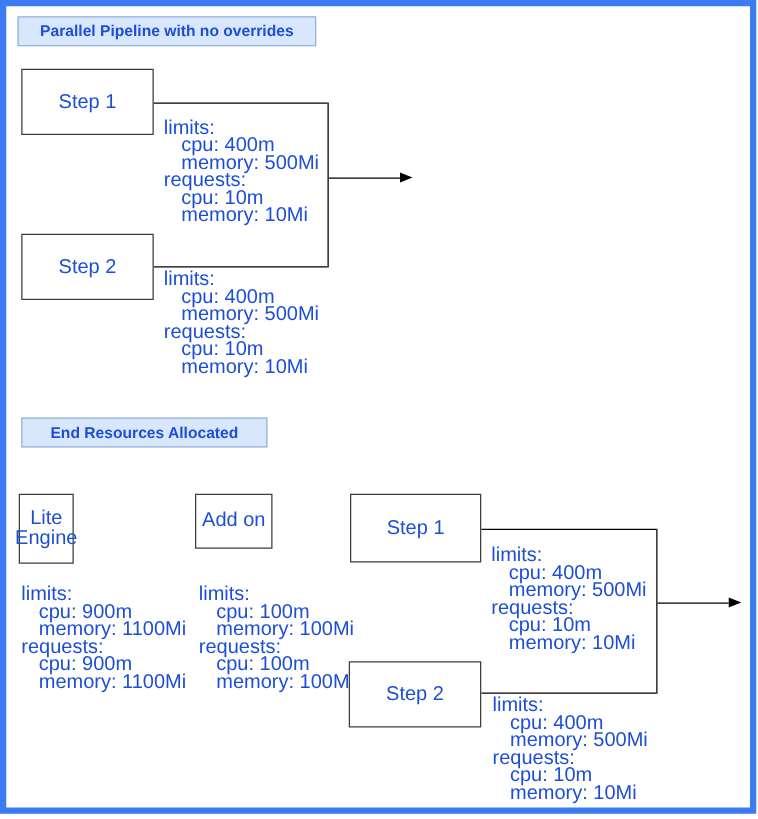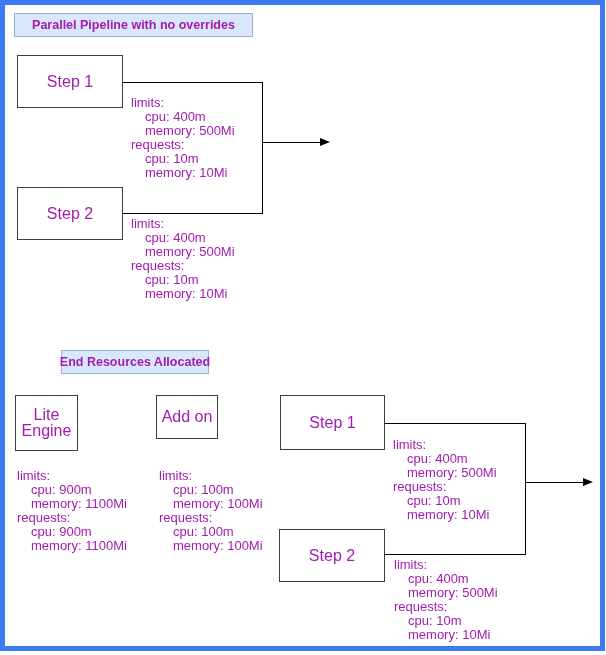--- a/index.html
+++ b/index.html
@@ -1,18 +1,18 @@
 <!DOCTYPE html>
 <html><head>
 <meta charset="utf-8">
 <style>
   html,body{margin:0;padding:0;background:#fff;}
   .canvas{
     position:relative;width:606px;height:655px;background:#ffffff;
-    font-family:"Liberation Sans",sans-serif;color:#a21caf;overflow:hidden;
+    font-family:"Liberation Sans",sans-serif;color:#1d4ed8;overflow:hidden;
   }
   .frame{
     position:absolute;left:0;top:0;width:605px;height:651px;
     border:5px solid #3b7cf2;box-sizing:border-box;pointer-events:none;
   }
   .title{
     position:absolute;display:flex;align-items:center;justify-content:center;
     background:#d8e7fb;border:1.3px solid #95b2d9;box-sizing:border-box;
     font-weight:bold;font-size:12.5px;white-space:nowrap;
   }
@@ -21,21 +21,21 @@
     background:#ffffff;border:1.4px solid #3d3d3d;box-sizing:border-box;
     font-size:16px;line-height:16px;text-align:center;white-space:pre-line;
   }
   .hline{position:absolute;height:1.4px;background:#000;}
   .vline{position:absolute;width:1.4px;background:#000;}
   .ahead{
     position:absolute;width:0;height:0;
     border-left:10px solid #000;border-top:4.5px solid transparent;
     border-bottom:4.5px solid transparent;
   }
-  .res{position:absolute;font-size:13px;line-height:14px;white-space:nowrap;}
+  .res{position:absolute;font-size:16px;line-height:14px;white-space:nowrap;}
   .res .ind{padding-left:14px;}
 </style>
 </head>
 <body>
 
 <div class="canvas">
 
   <div class="title" style="left:14px;top:13px;width:239px;height:24px;">Parallel Pipeline with no overrides</div>
 
   <div class="hline" style="left:123px;top:82px;width:139px;"></div>
@@ -58,23 +58,23 @@
     </div>
   <div class="res" style="left:131px;top:217px;">
       <div>limits:</div>
       <div class="ind">cpu: 400m</div>
       <div class="ind">memory: 500Mi</div>
       <div>requests:</div>
       <div class="ind">cpu: 10m</div>
       <div class="ind">memory: 10Mi</div>
     </div>
 
-  <div class="title" style="left:17px;top:350px;width:148px;height:24px;margin-left:44px;">End Resources Allocated</div>
+  <div class="title" style="left:17px;top:334px;width:197px;height:24px;">End Resources Allocated</div>
 
-  <div class="node" style="left:15px;top:395px;width:63px;height:56px;">Lite
+  <div class="node" style="left:15px;top:395px;width:44px;height:56px;">Lite
 Engine</div>
   <div class="node" style="left:156px;top:395px;width:62px;height:44px;">Add on</div>
 
   <div class="res" style="left:17px;top:469px;">
       <div>limits:</div>
       <div class="ind">cpu: 900m</div>
       <div class="ind">memory: 1100Mi</div>
       <div>requests:</div>
       <div class="ind">cpu: 900m</div>
       <div class="ind">memory: 1100Mi</div>

